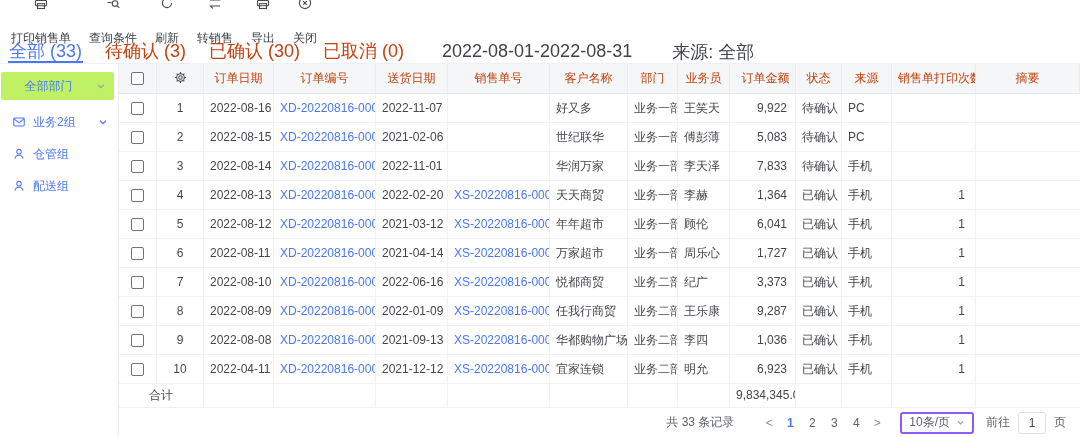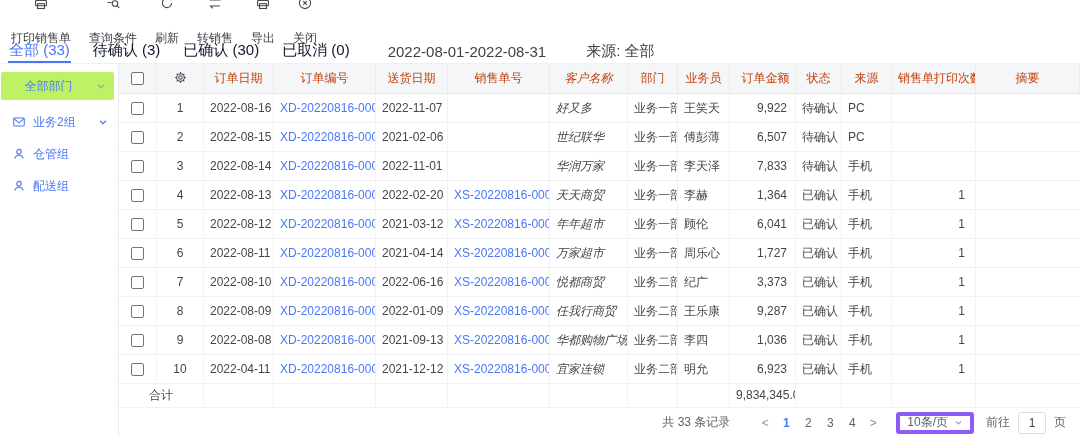--- a/index.html
+++ b/index.html
@@ -9,22 +9,22 @@
 
   
   .toolbar { height:40px; display:flex; align-items:center; padding-left:2px; flex-shrink:0; }
   .tb-btn { display:flex; flex-direction:column; align-items:center; justify-content:center;
     padding:0 9px; cursor:pointer; gap:18px; }
   .tb-btn svg { width:16px; height:16px; stroke:#45484d; fill:none; stroke-width:1.1; }
   .tb-btn .tb-label { font-size:12px; color:#3e4146; white-space:nowrap; line-height:13px; }
 
   
   .filterbar { height:24px; display:flex; align-items:stretch; border-bottom:1px solid #eef0f2;
-    flex-shrink:0; font-size:15px; }
-  .ftab { display:flex; align-items:center; margin-right:21px; cursor:pointer; color:#0f172a;
+    flex-shrink:0; font-size:18px; }
+  .ftab { display:flex; align-items:center; margin-right:21px; cursor:pointer; color:#c2410c;
     border-bottom:2px solid transparent; padding:0 1px; white-space:nowrap; }
   .ftab:first-child { margin-left:8px; }
   .ftab.active { color:var(--accent); border-bottom-color:var(--accent); }
   .fdate { display:flex; align-items:center; margin-left:16px; color:#3f4348; white-space:nowrap; }
   .fsource { display:flex; align-items:center; margin-left:40px; color:#3f4348; white-space:nowrap; }
 
   
   .main { flex:1; display:flex; min-height:0; }
 
   
@@ -52,40 +52,40 @@
     border-right:1px solid #f1f2f4; border-bottom:1px solid #eef0f2; }
   .totrow { height:24px; flex-shrink:0; }
   .totrow .cell { line-height:23px; }
   .c-sel  { width:38px; display:flex; align-items:center; justify-content:center; padding:0; }
   .c-num  { width:47px; text-align:center; }
   .c-tot  { width:85px; text-align:center; }
   .c-odate{ width:70px; }
   .c-ono  { width:102px; }
   .c-ddate{ width:72px; }
   .c-sno  { width:102px; }
-  .c-cust { width:78px;font-style:italic; }
+  .c-cust { width:78px; }
   .c-dept { width:50px; }
   .c-per  { width:52px; }
   .c-amt  { width:66px; text-align:right; padding-right:8px; }
   .c-st   { width:46px; }
   .c-src  { width:50px; }
   .c-pc   { width:84px; text-align:right; padding-right:10px; }
   .c-sum  { flex:1; border-right:none; }
   .cb { width:13px; height:13px; border:1px solid #6f747b; border-radius:2px; background:#fff; cursor:pointer; }
   .gear svg { width:15px; height:15px; stroke:#45484d; fill:none; stroke-width:1.1; vertical-align:middle; margin-top:-2px; }
   .link { color:var(--accent); cursor:pointer; }
 
   
   .pagebar { height:29px; display:flex; align-items:center; justify-content:flex-end;
     padding-right:14px; color:#5d6269; gap:2px; flex-shrink:0; }
   .pg-total { margin-right:24px; }
   .pg-arrow { width:18px; text-align:center; cursor:pointer; color:#8a9097; font-size:12px; }
   .pg-num { width:20px; text-align:center; cursor:pointer; color:#5d6269; }
   .pg-num.active { color:var(--accent); font-weight:bold; }
-  .pg-size { height:22px; border:4px solid #8b5cf6; border-radius:3px; display:flex; align-items:center;
+  .pg-size { height:22px; border:2px solid #8b5cf6; border-radius:3px; display:flex; align-items:center;
     padding:0 7px; gap:6px; margin:0 8px 0 12px; cursor:pointer; color:#5d6269; }
   .pg-size svg { width:9px; height:9px; stroke:#9aa0a8; fill:none; stroke-width:1.5; }
   .pg-goto { margin:0 6px 0 2px; }
   .pg-input { width:28px; height:22px; border:1px solid #dcdfe6; border-radius:3px; text-align:center;
     line-height:20px; color:#43464b; }
   .pg-page { margin-left:6px; }
 </style>
 </head>
 <body>
 
@@ -232,21 +232,21 @@
               <span class="cb"></span>
             </div>
             <div class="cell c-num">2</div>
             <div class="cell c-odate">2022-08-15</div>
             <div class="cell c-ono"><span class="link">XD-20220816-000017</span></div>
             <div class="cell c-ddate">2021-02-06</div>
             <div class="cell c-sno"></div>
             <div class="cell c-cust">世纪联华</div>
             <div class="cell c-dept">业务一部</div>
             <div class="cell c-per">傅彭薄</div>
-            <div class="cell c-amt">6,507</div>
+            <div class="cell c-amt">5,083</div>
             <div class="cell c-st">待确认</div>
             <div class="cell c-src">PC</div>
             <div class="cell c-pc"></div>
             <div class="cell c-sum"></div>
           </div>
           <div class="trow">
             <div class="cell c-sel">
               <span class="cb"></span>
             </div>
             <div class="cell c-num">3</div>

